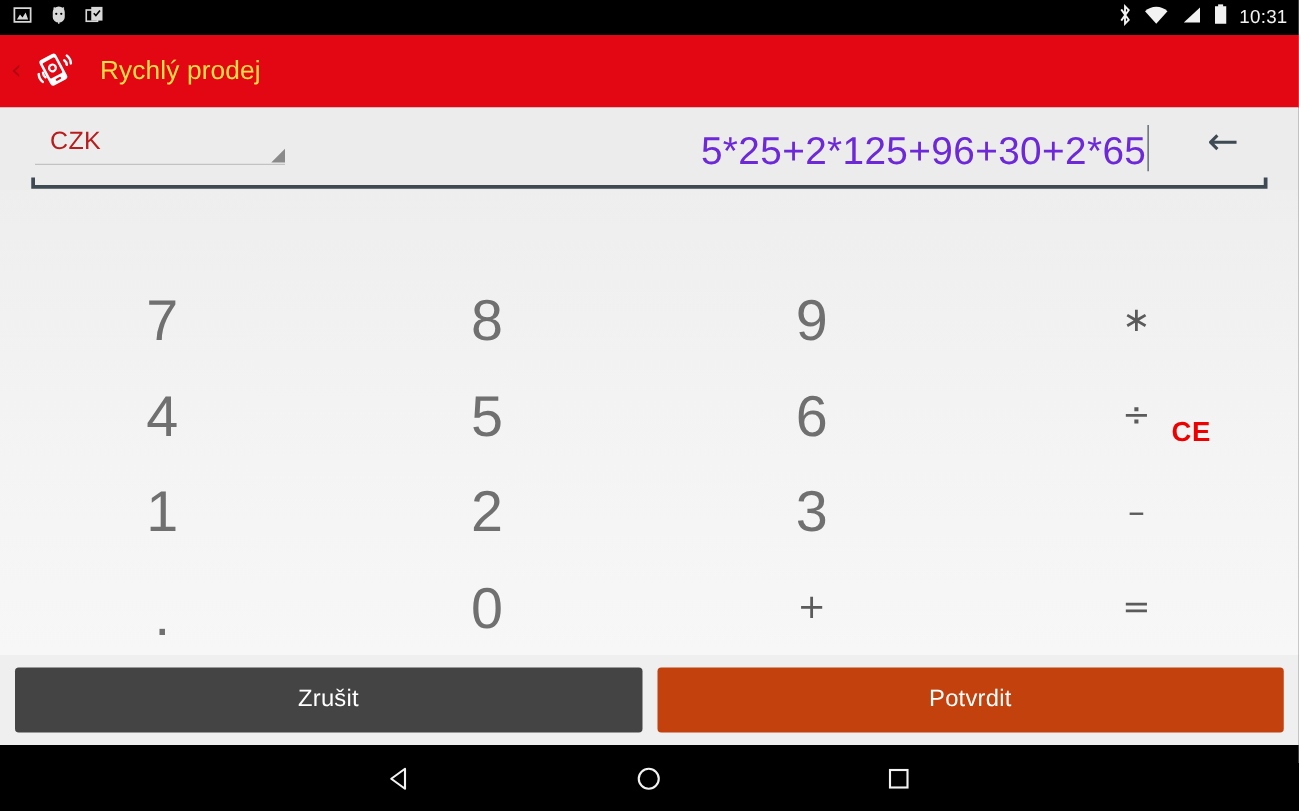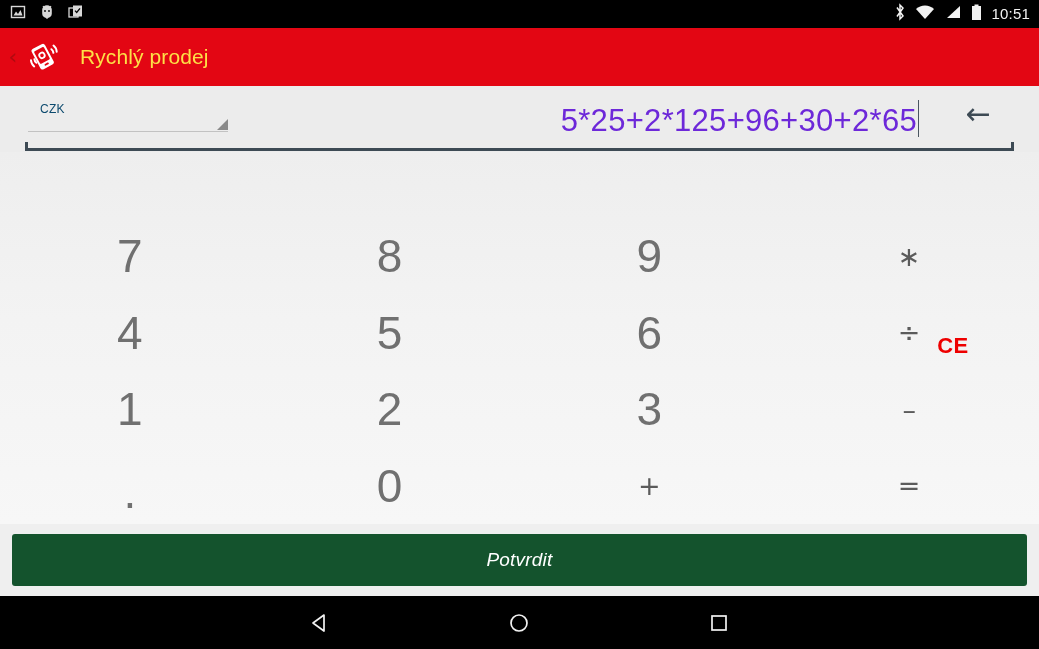--- a/index.html
+++ b/index.html
@@ -87,22 +87,22 @@
   }
   #spinner {
     position: absolute;
     left: 28px; top: 14px;
     width: 200px; height: 32px;
     cursor: pointer;
   }
   #spinner-label {
     position: absolute;
     left: 12px; top: 2px;
-    font-size: 12px;
-    color: #0c4a6e;
+    font-size: 20px;
+    color: #b91c1c;
     letter-spacing: 0.3px;
   }
   #spinner-underline {
     position: absolute;
     left: 0; bottom: 0;
     width: 200px; height: 1px;
     background: #c2c2c2;
   }
   #spinner-arrow {
     position: absolute;
@@ -236,21 +236,21 @@
     border-radius: 3px;
     display: flex;
     align-items: center;
     justify-content: center;
     cursor: pointer;
     flex: 1;
     border: none;
     font-family: "Liberation Sans", sans-serif;
   }
   #cancel-button { background: #444444; }
-  #confirm-button { background: #14532d; font-style: italic; }
+  #confirm-button { background: #c2410c; }
   .action-label {
     color: #ffffff;
     font-size: 19px;
     letter-spacing: 0.2px;
     font-weight: 400;
   }
 
   
   #navbar {
     position: absolute;
@@ -315,21 +315,21 @@
         <svg width="18" height="16" viewBox="0 0 18 16">
           <path d="M16 2 L16 14 L3 14 Z" fill="#f2f2f2"></path>
         </svg>
       </span>
       <span class="sb-ico">
         <svg width="11" height="17" viewBox="0 0 11 17">
           <rect x="3.5" y="0.5" width="4" height="2" fill="#f2f2f2"></rect>
           <rect x="1" y="2" width="9" height="14" fill="#f2f2f2"></rect>
         </svg>
       </span>
-      <span id="clock">10:51</span>
+      <span id="clock">10:31</span>
     </div>
   </div>
 
   <div id="appbar">
     <span id="back-chevron">‹</span>
     <span id="app-logo">
       <svg width="36" height="36" viewBox="0 0 36 36">
         <g transform="rotate(-28 18 18)">
           <rect x="9" y="6.5" width="15" height="23" rx="2.6" fill="#ffffff"></rect>
           <rect x="11" y="9.5" width="11" height="14" rx="1" fill="#e30613"></rect>
@@ -414,20 +414,23 @@
         <div class="key op">
           <span class="key-label">+</span>
         </div>
         <div class="key op">
           <span class="key-label">=</span>
         </div>
       </div>
   </div>
 
   <div id="actions">
+    <div class="action-btn" id="cancel-button">
+      <span class="action-label">Zrušit</span>
+    </div>
     <div class="action-btn" id="confirm-button">
       <span class="action-label">Potvrdit</span>
     </div>
   </div>
 
   <div id="navbar">
     <span class="nav-btn">
       <svg width="24" height="24" viewBox="0 0 24 24">
         <path d="M16 4 L5 12 L16 20 Z" fill="none" stroke="#f2f2f2" stroke-width="1.7" stroke-linejoin="round"></path>
       </svg>

